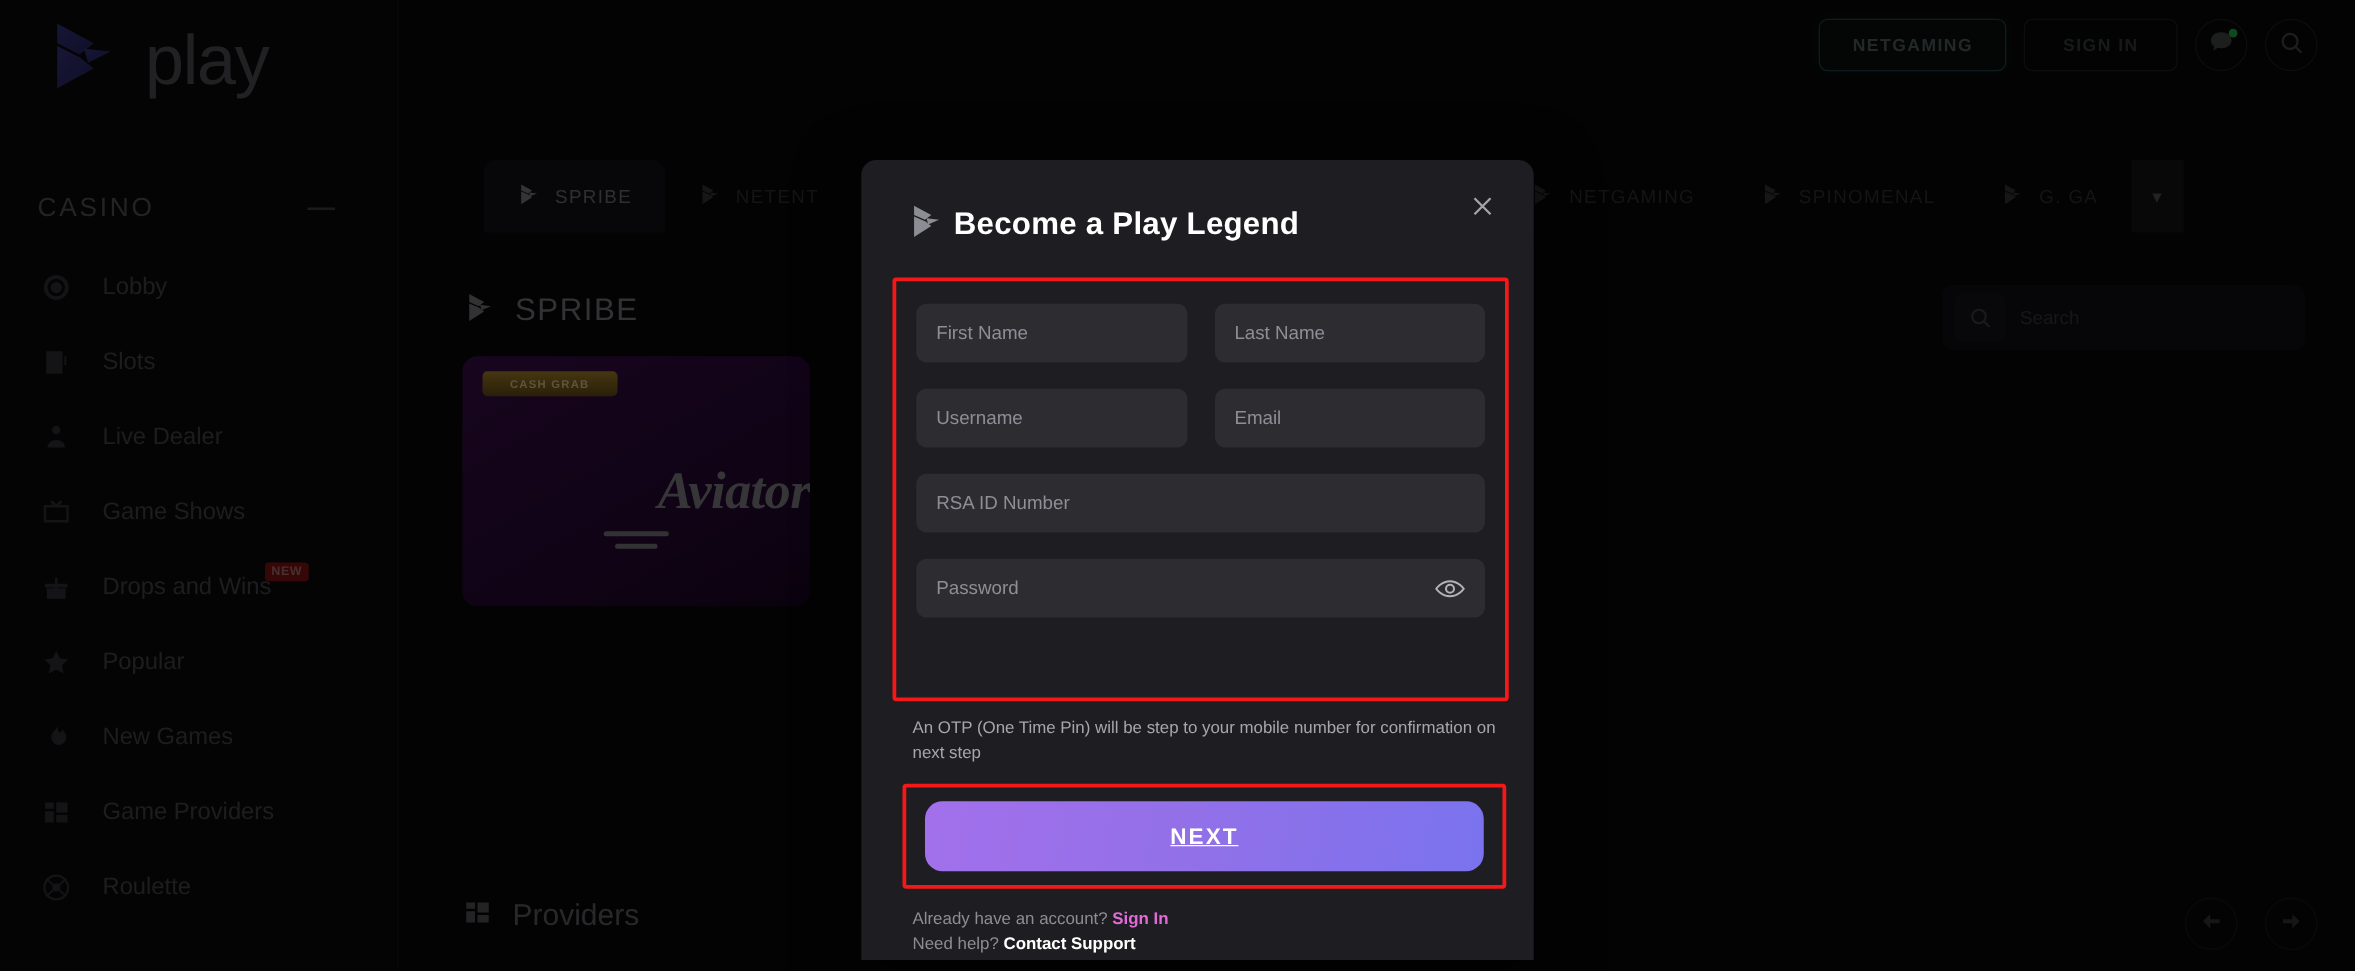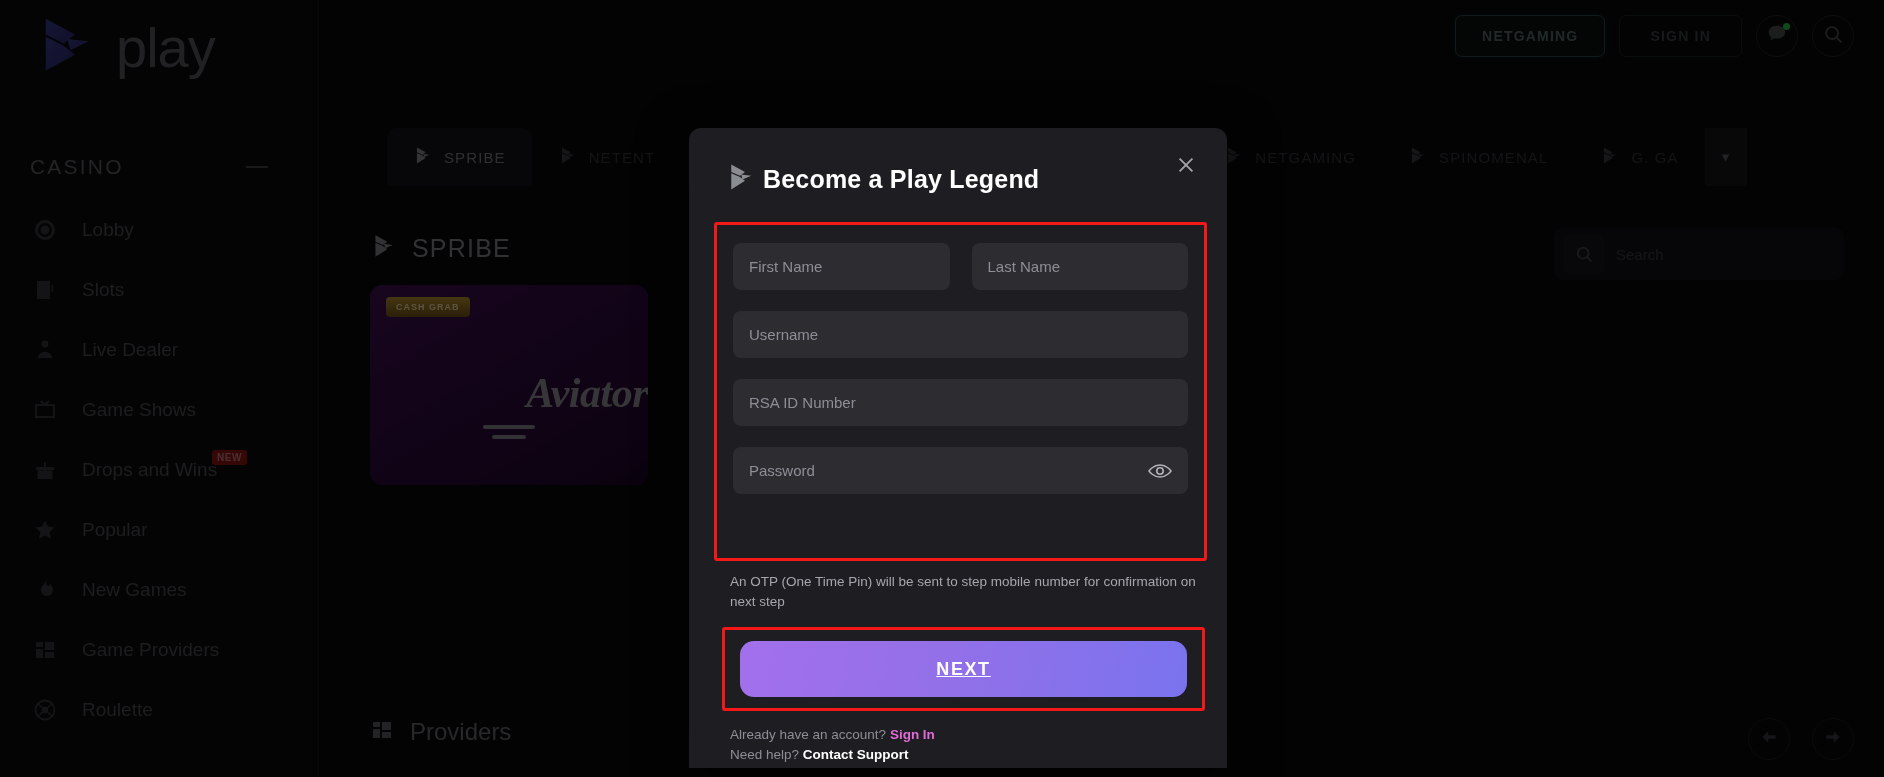--- a/index.html
+++ b/index.html
@@ -79,21 +79,21 @@
   .game-card{
     position:absolute; left:370px; top:285px; width:278px; height:200px;
     border-radius:12px;
     background:linear-gradient(150deg,#3e1050 0%,#2e0a3c 55%,#1d0628 100%);
     overflow:hidden;
   }
   .tag-cash{
     position:absolute; left:16px; top:12px;
     background:linear-gradient(180deg,#b9912f,#6d5216);
     color:#f0dca5; font-size:9px; font-weight:700; letter-spacing:1px;
-    padding:5px 10px; border-radius:4px;
+    padding:5px 22px; border-radius:4px;
   }
   .aviator{
     position:absolute; left:0; right:0; top:84px; text-align:right;
     font-family:Liberation Serif, serif; font-style:italic; font-weight:700;
     font-size:42px; color:#8f8f95; letter-spacing:-.5px;
   }
   .av-l1{ position:absolute; left:50%; transform:translateX(-50%); top:140px; width:52px;height:4px;background:#85858c;border-radius:2px;}
   .av-l2{ position:absolute; left:50%; transform:translateX(-50%); top:150px; width:34px;height:4px;background:#85858c;border-radius:2px;}
 
   .providers-foot{ position:absolute; left:370px; top:718px; display:flex; align-items:center; gap:16px;}
@@ -410,38 +410,41 @@
             <span>First Name</span>
           </div>
         <div class="inp">
             <span>Last Name</span>
           </div>
       </div>
       <div class="row2">
         <div class="inp">
             <span>Username</span>
           </div>
+        <div class="inp">
+            <span>Email</span>
+          </div>
       </div>
       <div class="row2">
         <div class="inp">
             <span>RSA ID Number</span>
           </div>
       </div>
       <div class="row2" style="margin-bottom:0">
         <div class="inp full">
           <span>Password</span>
           <span class="eye"><svg viewBox="0 0 24 18">
                 <path d="M1 9s4-6 11-6 11 6 11 6-4 6-11 6S1 9 1 9z"></path>
                 <circle cx="12" cy="9" r="3.2"></circle>
               </svg></span>
         </div>
       </div>
     </div>
 
-    <div class="otp-note">An OTP (One Time Pin) will be sent to step mobile number for confirmation on next step</div>
+    <div class="otp-note">An OTP (One Time Pin) will be step to your mobile number for confirmation on next step</div>
 
     <div class="next-box">
       <div class="btn-next">NEXT</div>
     </div>
 
     <div class="foot-links">
       <div>
         <span class="muted">Already have an account?</span>
         <span class="link-signin">Sign In</span>
       </div>

